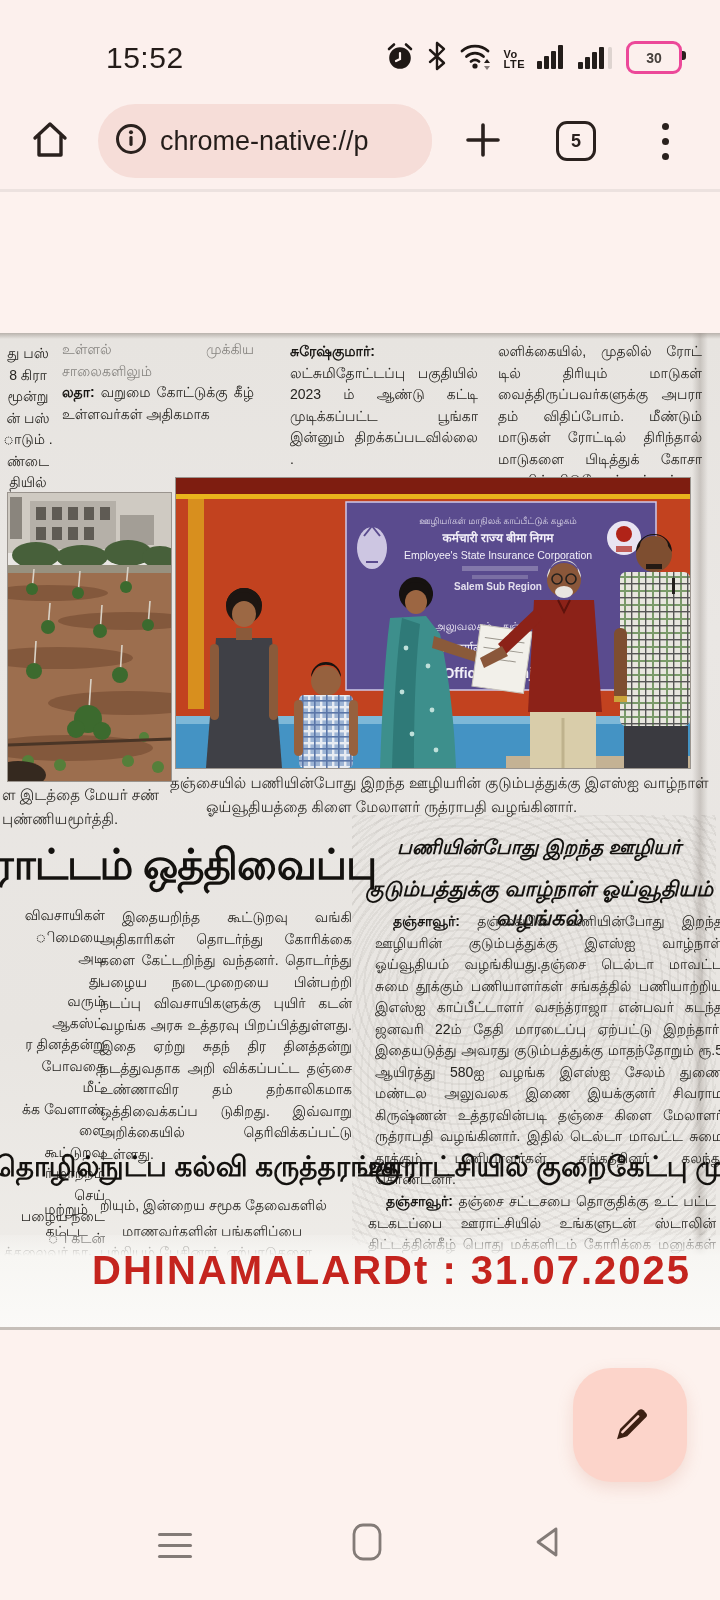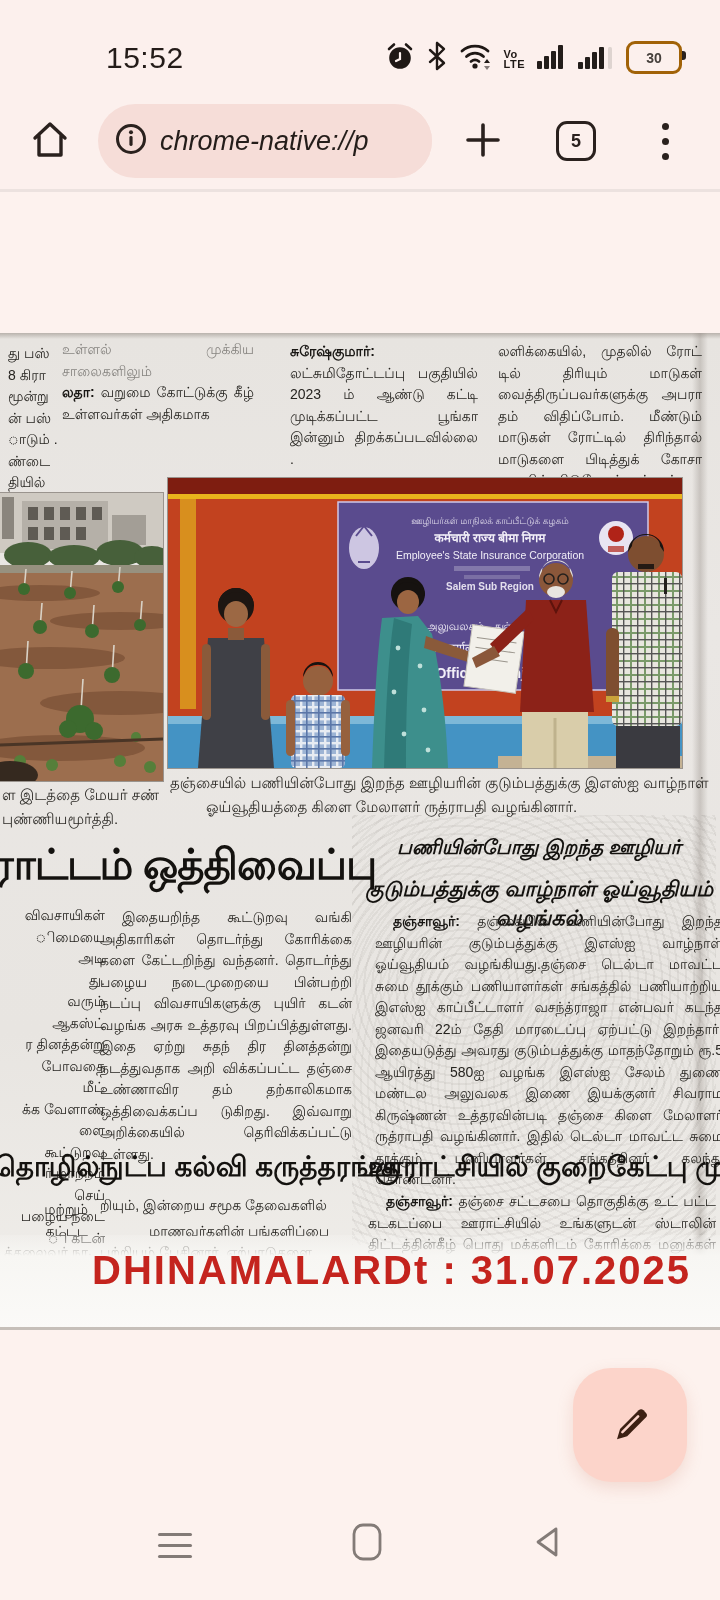--- a/index.html
+++ b/index.html
@@ -8,33 +8,33 @@
   .abs{position:absolute;}
 
   
   .status-bar{position:absolute;left:0;top:0;width:720px;height:92px;background:#fcf0ed;
               display:flex;align-items:center;justify-content:space-between;box-sizing:border-box;
               padding:23px 38px 0 106px;}
   .status-time{font-size:30px;color:#241c19;font-weight:500;letter-spacing:.5px;}
   .status-icons{display:flex;align-items:center;gap:11px;}
   .volte{display:flex;flex-direction:column;line-height:10px;color:#1f1815;font-weight:bold;
          font-size:11px;letter-spacing:.5px;margin-top:2px;}
-  .battery{position:relative;width:50px;height:27px;border:3px solid #a16207;border-radius:9px;
+  .battery{position:relative;width:50px;height:27px;border:3px solid #ec4899;border-radius:9px;
            display:flex;align-items:center;justify-content:center;}
   .battery::after{content:"";position:absolute;right:-7px;top:7px;width:4px;height:9px;
                   background:#2a211e;border-radius:0 3px 3px 0;}
   .battery span{font-size:14px;font-weight:bold;color:#46403c;}
 
   
   .toolbar{position:absolute;left:0;top:92px;width:720px;height:98px;background:#fcf0ed;
            display:flex;align-items:center;box-sizing:border-box;padding:0 28px;}
   .toolbar::after{content:"";position:absolute;left:0;bottom:-2px;width:720px;height:3px;background:#ece2df;}
   .tb-btn{background:none;border:none;padding:0;display:flex;align-items:center;justify-content:center;}
   .url-pill{position:relative;display:flex;align-items:center;height:74px;width:334px;margin-left:26px;
-            border-radius:37px;background:#f6ddd8;box-sizing:border-box;padding:0 16px;overflow:hidden;font-style:italic;}
+            border-radius:37px;background:#f6ddd8;box-sizing:border-box;padding:0 16px;overflow:hidden;}
   .url-text{font-size:27px;color:#241d1a;margin-left:12px;white-space:nowrap;overflow:hidden;width:240px;}
   .pill-fade{position:absolute;right:0;top:0;bottom:0;width:42px;
              background:linear-gradient(90deg,rgba(246,221,216,0),#f6ddd8 70%);}
   .plus-btn{margin-left:30px;}
   .tab-btn{margin-left:52px;position:relative;width:40px;height:40px;border:3.5px solid #2a211e;
            border-radius:11px;background:none;display:flex;align-items:center;justify-content:center;}
   .tab-btn span{font-size:18px;font-weight:bold;color:#2a211e;}
   .kebab{margin-left:60px;display:flex;flex-direction:column;gap:8px;background:none;border:none;}
   .kebab i{width:7px;height:7px;border-radius:50%;background:#2a211e;}
 
@@ -48,21 +48,21 @@
           background:repeating-radial-gradient(circle at 30% 40%,rgba(95,90,84,.16) 0 2px,transparent 2px 8px),
                      repeating-radial-gradient(circle at 72% 62%,rgba(95,90,84,.12) 0 2px,transparent 2px 7px);}
   .np-text{font-size:14px;line-height:21.5px;text-align:justify;color:#262420;}
   .np-lines div{font-size:14px;line-height:21.5px;color:#262420;}
   .lead{font-weight:bold;color:#191714;}
   .smudge{opacity:.5;filter:blur(.3px);}
   .headline-big{font-size:42px;font-weight:bold;color:#14120f;letter-spacing:-1px;white-space:nowrap;}
   .headline-mid{font-weight:bold;color:#14120f;text-align:center;}
   .headline-sec{font-size:28px;font-weight:bold;color:#14120f;text-align:center;white-space:nowrap;}
   .caption{font-size:15px;line-height:24px;color:#2c2a26;}
-  .photo-frame{outline:1px solid #9a948e;}
+  .photo-frame{outline:1px solid #9a948e;margin-left:8px;}
 
   
   .stamp-strip{position:absolute;left:0;top:902px;width:720px;height:95px;
                background:linear-gradient(180deg,rgba(247,246,244,.25) 0,#f7f6f3 22%,#fbfaf8 100%);}
   .stamp-row{position:absolute;left:92px;top:912px;width:512px;height:50px;display:flex;
              align-items:center;justify-content:space-between;}
   .stamp-row span{font-size:40px;font-weight:bold;color:#c4241e;letter-spacing:2px;white-space:nowrap;}
   .np-bottom-edge{position:absolute;left:0;top:994px;width:720px;height:3px;background:#c6bfb9;}
 
   
@@ -179,21 +179,21 @@
       <i></i>
       <i></i>
       <i></i>
     </button>
   </div>
 
   <div class="newspaper">
     <div class="crease-r"></div>
     <div class="mottle"></div>
 
-    <div class="abs np-lines" style="left:8px;top:10px;width:54px;text-align:left;">
+    <div class="abs np-lines" style="left:1px;top:10px;width:54px;text-align:center;">
       <div>து பஸ்</div>
         <div>8 கிரா</div>
       <div>மூன்று</div>
         <div>ன் பஸ்</div>
       <div>ாடும் .</div>
         <div>ண்டை</div>
       <div>தியில்</div>
     </div>
     <div class="abs" style="left:62px;top:6px;width:192px;">
       <div class="np-text smudge">உள்ளல் முக்கிய சாலைகளிலும்</div>
@@ -429,21 +429,21 @@
     </div>
 
     <div class="abs headline-sec" style="left:-6px;top:818px;width:364px;">தொழில்நுட்ப கல்வி கருத்தரங்கு</div>
     <div class="abs np-lines" style="left:0;top:866px;width:88px;text-align:right;">
       <div>மற்றும் கட்டட</div>
       <div>த்தலைவர் நர</div>
       <div>ர் வாழ்த்துரை</div>
     </div>
     <div class="abs np-lines" style="left:100px;top:862px;width:256px;">
       <div>றியும், இன்றைய சமூக தேவைகளில்</div>
-      <div style="text-indent:22px;margin-top:4px;text-align:center;">மாணவர்களின் பங்களிப்பை</div>
+      <div style="text-indent:22px;margin-top:4px;">மாணவர்களின் பங்களிப்பை</div>
       <div>பற்றியும் பேசினார். ஏற்பாடுகளை</div>
     </div>
 
     <div class="abs headline-sec" style="left:368px;top:818px;width:348px;">ஊராட்சியில் குறைகேட்பு முகாம்</div>
     <div class="abs np-text" style="left:368px;top:858px;width:348px;">
       <span class="lead" style="text-indent:18px;display:inline-block;">தஞ்சாவூர்:</span><span> தஞ்சை சட்டசபை தொகுதிக்கு உட் பட்ட கடகடப்பை ஊராட்சியில் உங்களுடன் ஸ்டாலின் திட்டத்தின்கீழ் பொது மக்களிடம் கோரிக்கை மனுக்கள் பெறப்பட்டது.எம்எல்ஏ நீல</span>
     </div>
 
     <div class="stamp-strip"></div>
     <div class="stamp-row">

